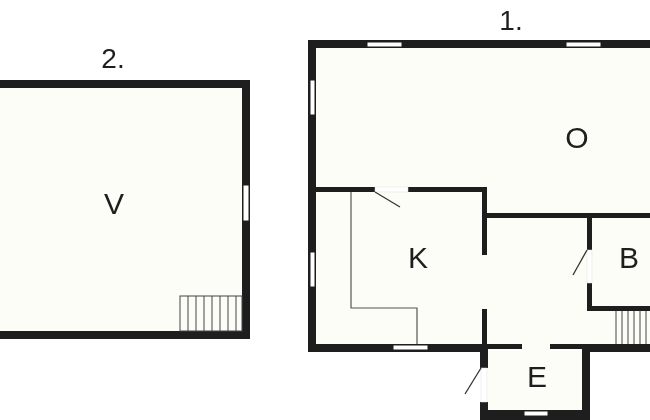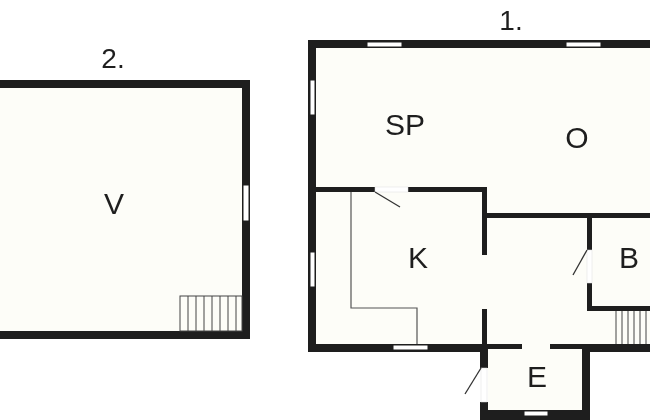--- a/index.html
+++ b/index.html
@@ -94,19 +94,18 @@
       <rect x="481" y="368" width="6" height="34" fill="#ffffff" stroke="#dddddd" stroke-width="0.5"></rect>
       <line x1="481" y1="368" x2="465" y2="394" stroke="#333" stroke-width="1.3"></line>
 
       <rect x="524" y="411" width="24" height="5" fill="#ffffff" stroke="#1e1e1e" stroke-width="1"></rect>
     </g>
   </svg>
 
   <div class="lbl floor-lbl" style="left:511px; top:21px;">1.</div>
   <div class="lbl floor-lbl" style="left:113px; top:59px;">2.</div>
 
-  <div class="lbl" style="left:405px; top:125px;">SP</div>
   <div class="lbl" style="left:577px; top:138px;">O</div>
   <div class="lbl" style="left:418px; top:258px;">K</div>
   <div class="lbl" style="left:629px; top:258px;">B</div>
   <div class="lbl" style="left:537px; top:377px;">E</div>
   <div class="lbl" style="left:114px; top:204px;">V</div>
 </div>
 
 </body></html>

